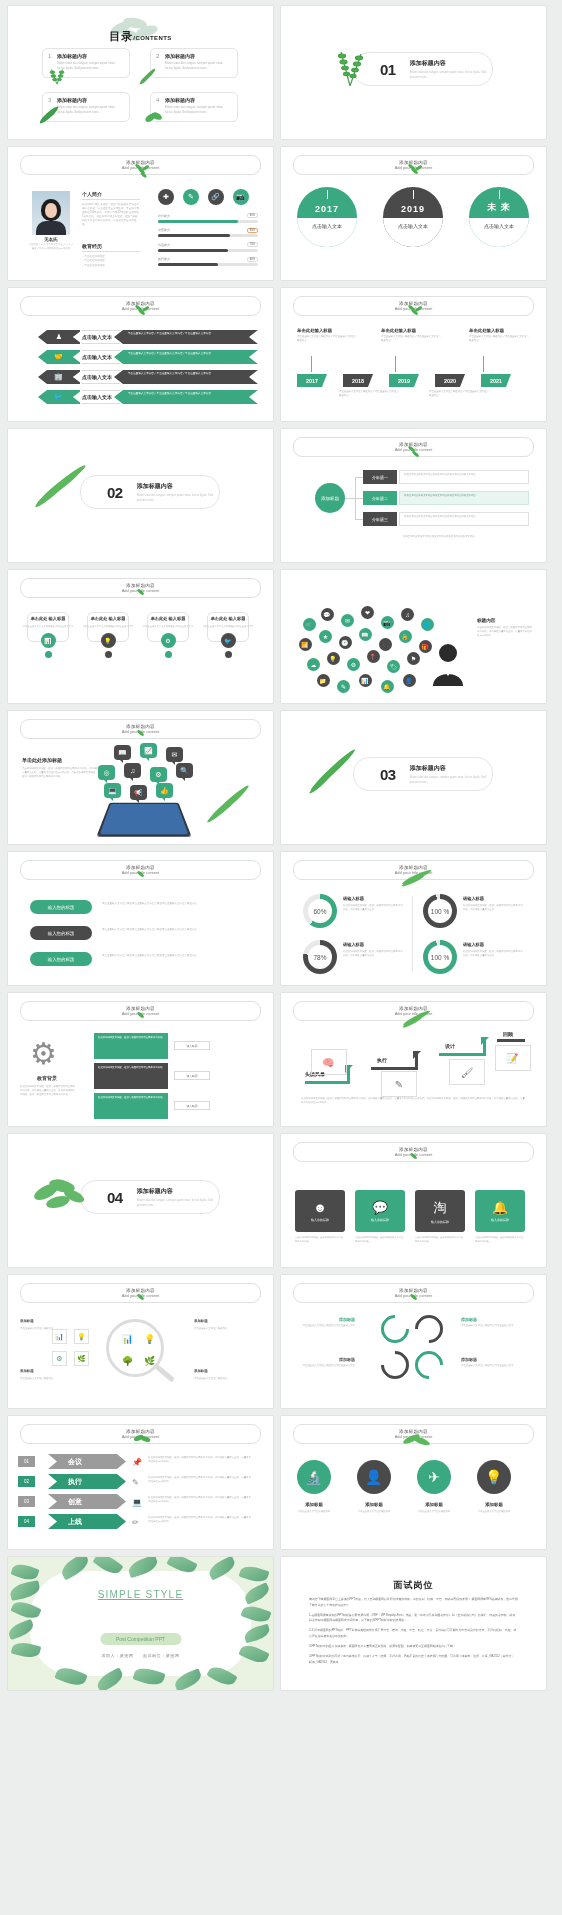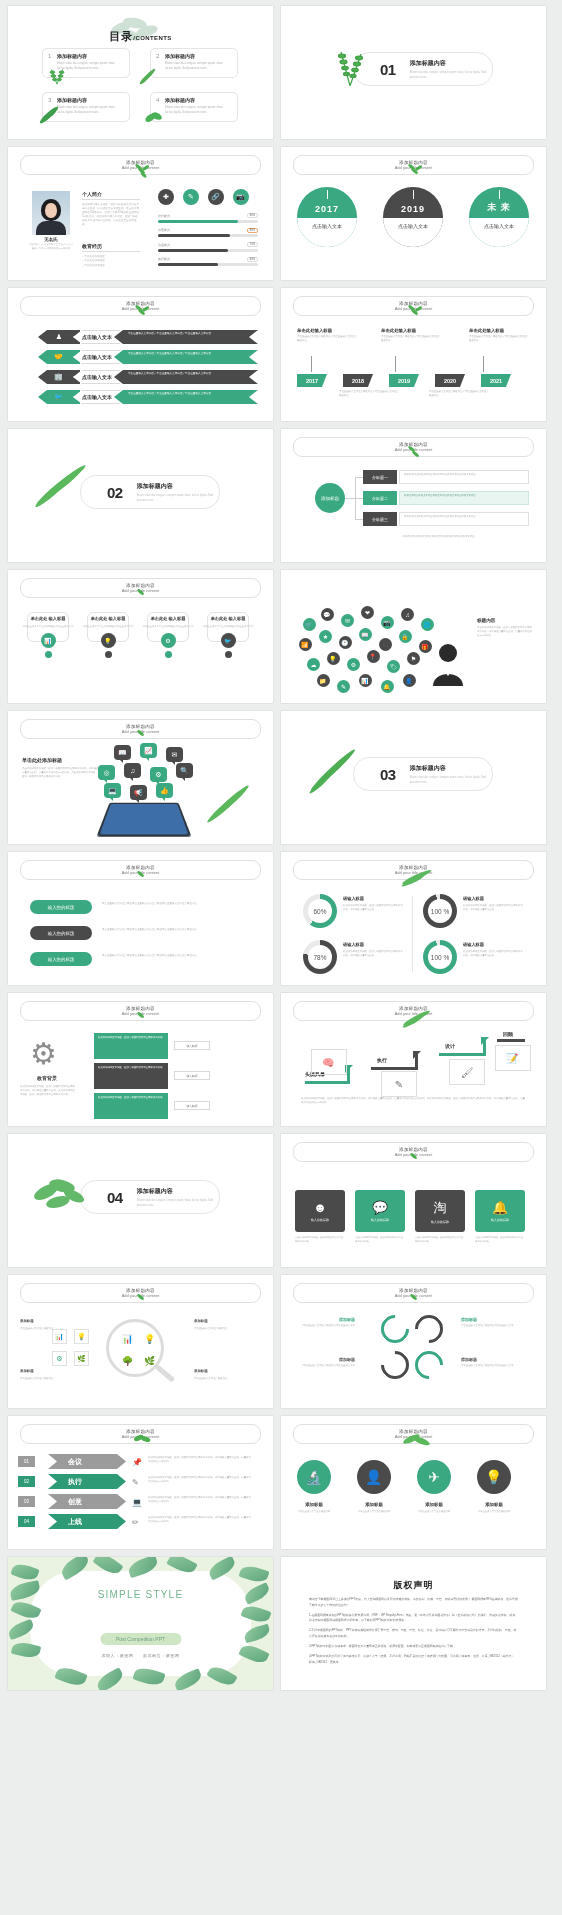--- a/index.html
+++ b/index.html
@@ -251,21 +251,21 @@
   .icr-h { position:absolute; top:86px; width:54px; text-align:center;
     font-size:4.4px; color:#333; font-weight:bold;}
   .icr-p { position:absolute; top:94px; width:54px; text-align:center;
     font-size:2.3px; color:#b2b2b2; line-height:1.7;}
 
   
   .thanks { background:#eaf3e2; position:relative; }
   .thanks .inner { position:absolute; left:22px; top:14px; right:22px; bottom:14px;
     background:#fff; border-radius:46px;}
   .thx-st { position:absolute; width:100%; top:32px; text-align:center;
-    font-size:10px; color:#74b48f; letter-spacing:1.2px;}
+    font-size:10px; color:#74b48f; letter-spacing:1.2px;text-decoration:underline;}
   .thx-main { position:absolute; width:100%; top:44px; text-align:center;
     font-size:23px; font-weight:bold; color:#4d4d4d; letter-spacing:2px;}
   .thx-pill { position:absolute; left:50%; top:76px; transform:translateX(-50%);
     background:#cfe6c4; border-radius:9px; padding:3px 16px; font-size:5px;
     color:#6f9d7f;}
   .thx-foot { position:absolute; width:100%; top:96px; text-align:center;
     font-size:4px; color:#8a8a8a; letter-spacing:.6px;}
   .lf { position:absolute; border-radius:60% 10% 60% 10%;
     background:linear-gradient(135deg,#8cc79a,#4f9c72); opacity:.92;}
 
@@ -1157,21 +1157,21 @@
       <div class="lf" style="left:200px;top:112px;width:28px;height:14px;transform:rotate(30deg)"></div>
 
       <div class="thx-st">SIMPLE STYLE</div>
       <div class="thx-pill">Post Competition  PPT</div>
       <div class="thx-foot">求职人：摄图网　　面试岗位：摄图网</div>
     </div>
   </div>
 
   <div class="slide">
     <div class="s-inner">
-      <div class="cp-title">版权声明</div>
+      <div class="cp-title">面试岗位</div>
       <div class="cp-body">
         <p>感谢您下载摄图网平台上提供的PPT作品，为了您和摄图网以及原创作者的利益，请勿复制、转载、出售、盗版或再授权使用！ 摄图网拥有99%品牌版权，投诉举报下载方请进行十倍的赔偿违约！</p>
         <p>1.在摄图网拥有版权的PPT模板是付费免费商用（VRF：VIP Royalty-Free）作品，受《中华人民共和国著作法》和《世界版权公约》的保护，作品的著作权、版权和著作权归摄图网或摄图网设计师所有，仅下载的原PPT模板素材的使用权；</p>
         <p>2.不得将摄图网的PPT模板、PPT素材或其组成部分用于再出售、赠与、出租、出售、转让、分发、另外或以可可解除为出售或另外的方式、不得转授权、出租、将公开会议或者本会议中的权利；</p>
         <p>3.PPT模板中的图片仅供参考，摄图网也未大量而成正版授权、版费等配图、如有需要请至摄图网站体验自行下载；</p>
         <p>4.PPT模板中电及的应暂字体为参考展示、仅供个人学习使用。不得商用，同站不另的给您字体使用门为负责。可商用字体参考：思源、仓耳_GB2312（或部分）、幅体_GB2312、更换等。</p>
       </div>
     </div>
   </div>
 

